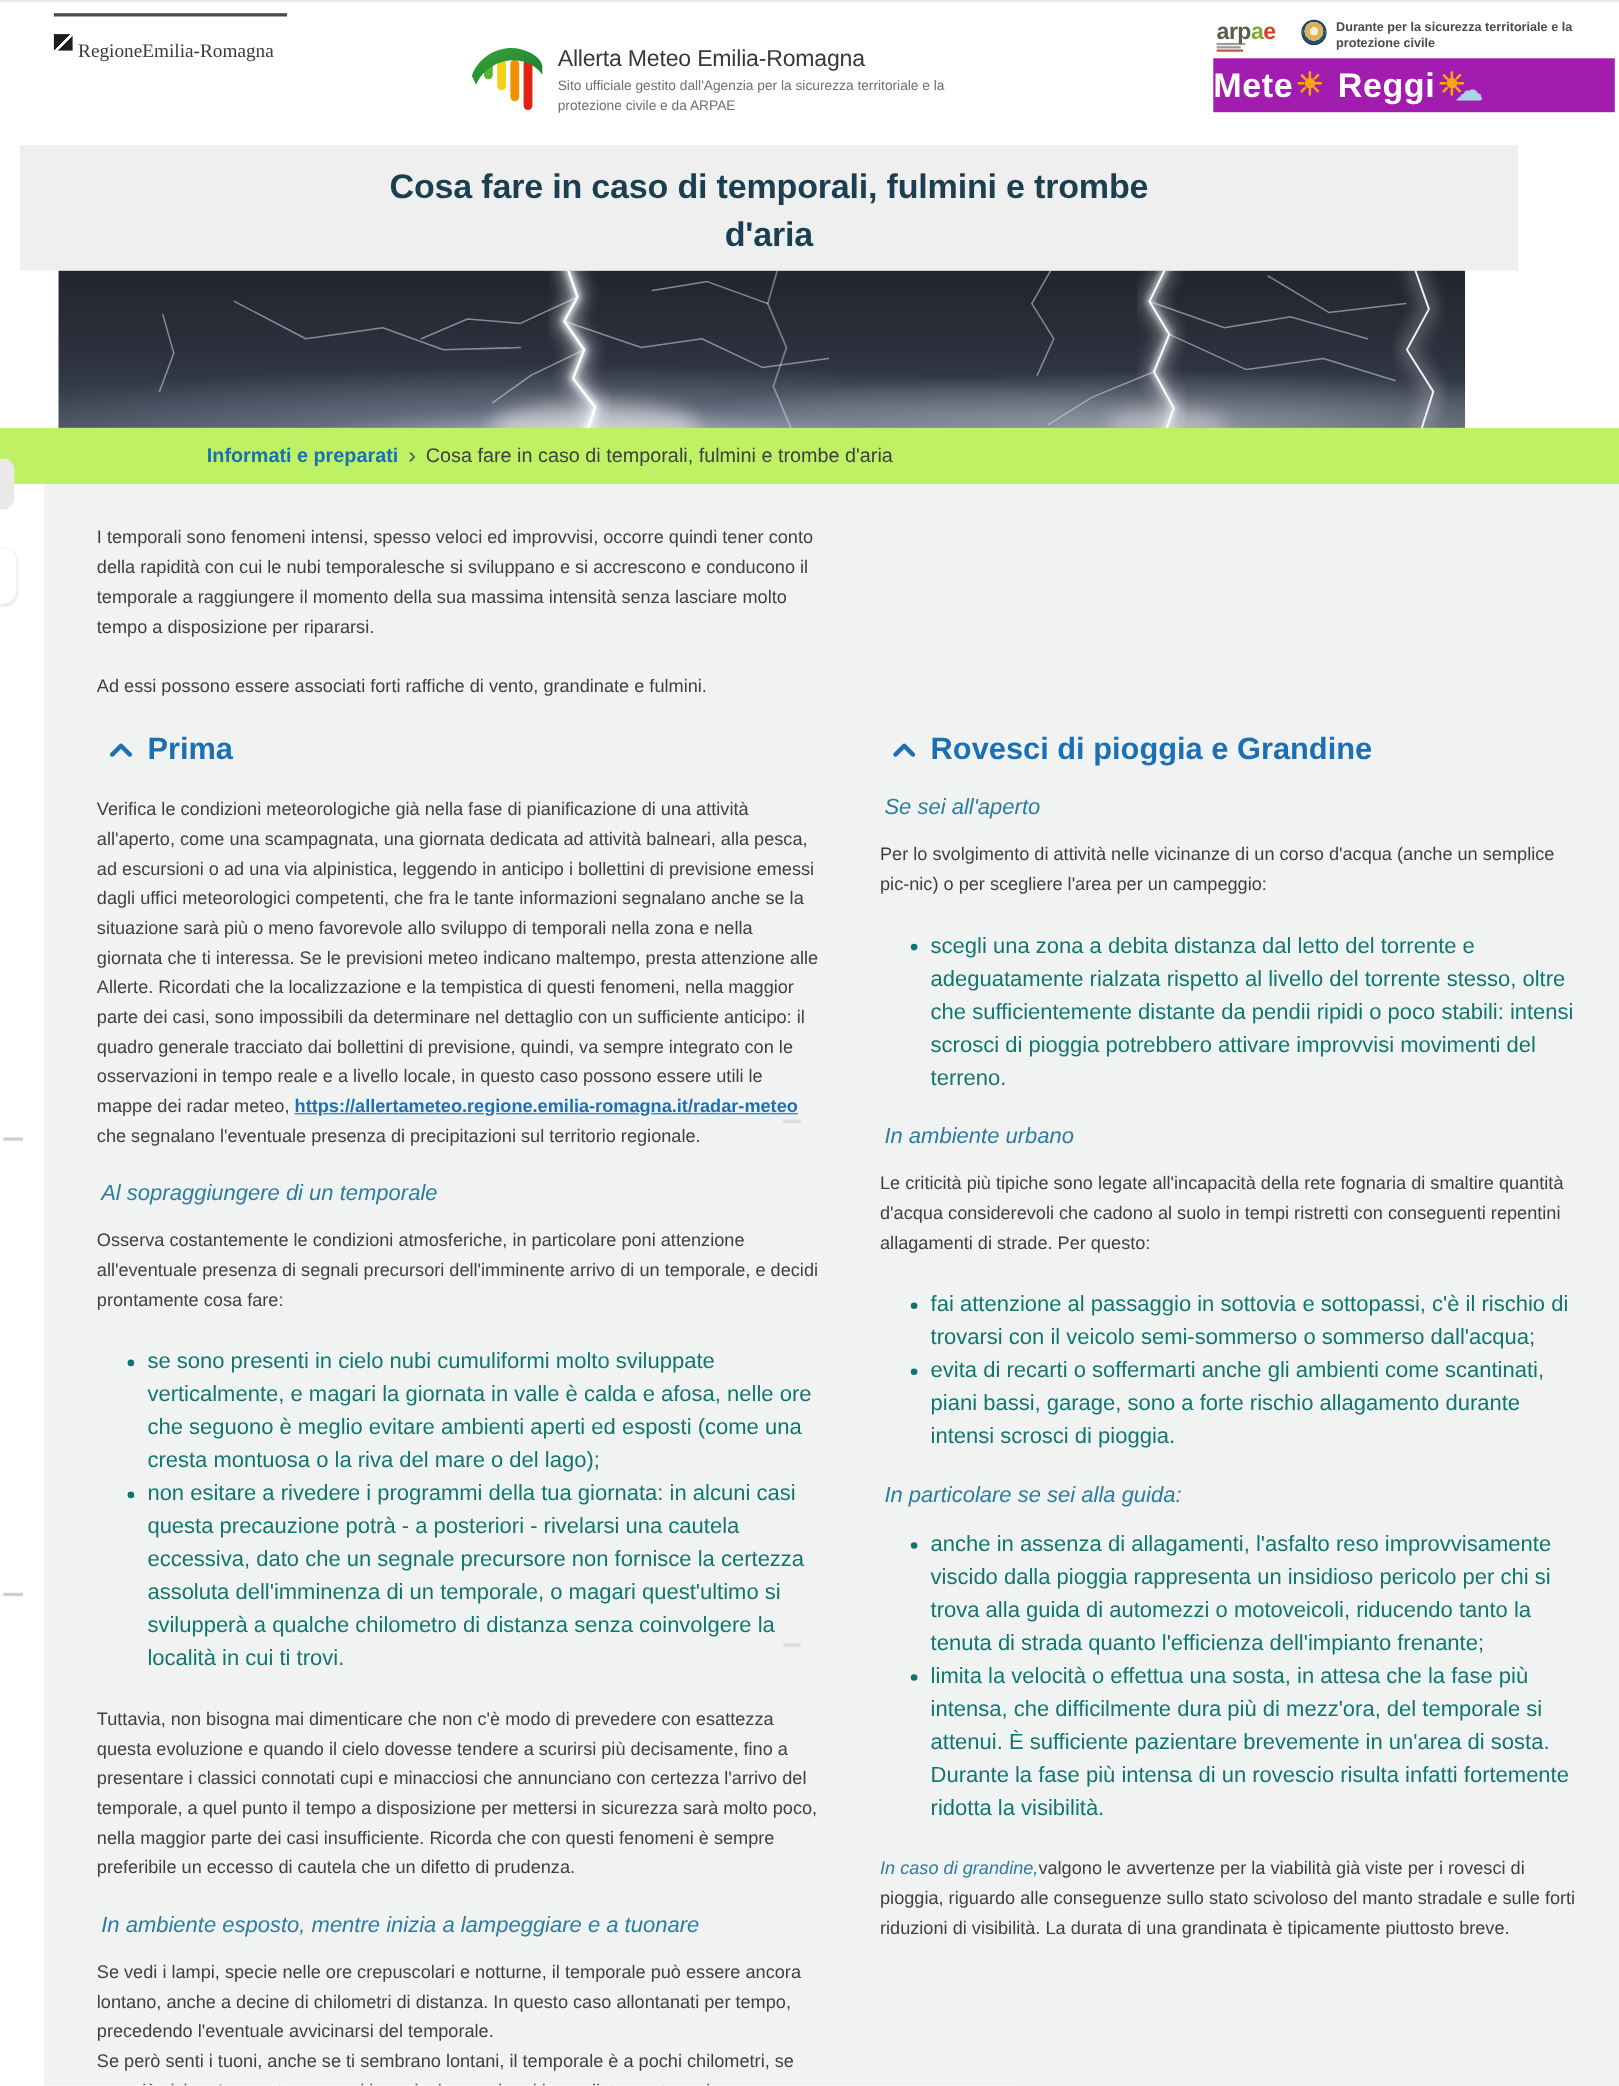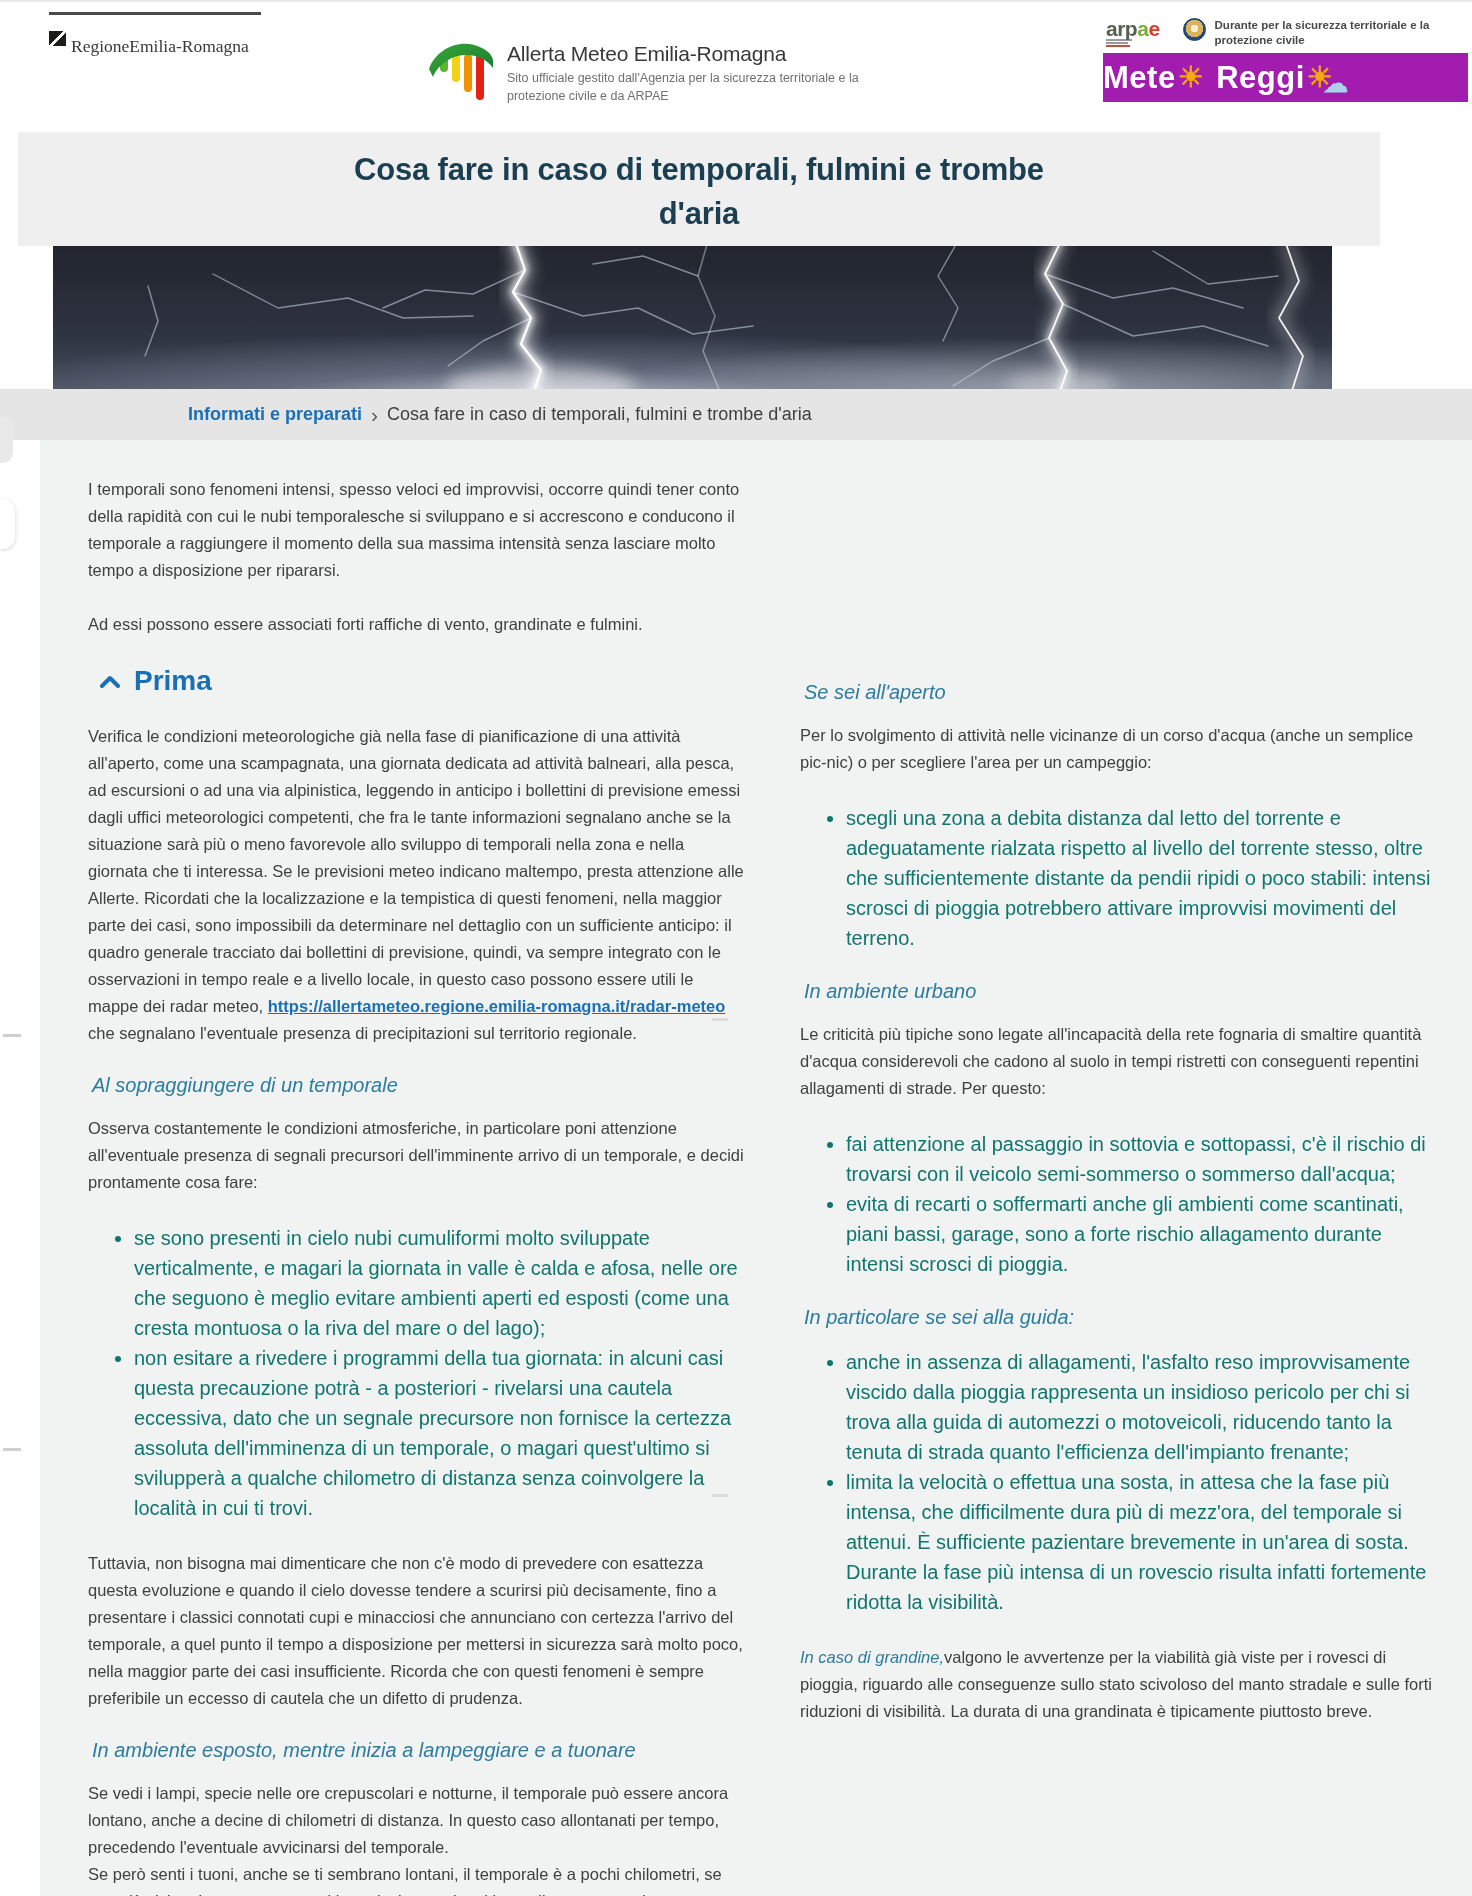--- a/index.html
+++ b/index.html
@@ -53,21 +53,21 @@
     margin:0 auto; padding-top:16px; max-width:720px; text-align:center;
     font-size:31px; line-height:44px; font-weight:600; color:#1b3f50; letter-spacing:-0.2px;
   }
 
   
   .hero { position:absolute; left:53px; top:244px; width:1279px; height:143px; }
   .hero svg { display:block; width:100%; height:100%; }
 
   
   .breadcrumb {
-    position:absolute; left:0; top:387px; width:100%; height:51px; background:#e5e5e5;
+    position:absolute; left:0; top:387px; width:100%; height:51px; background:#bef264;
     display:flex; align-items:center; padding-left:188px; font-size:18px;
   }
   .crumb-link { color:#1a6fb5; font-weight:bold; text-decoration:none; cursor:pointer; }
   .crumb-sep { color:#555; margin:0 9px; font-size:21px; line-height:1; }
   .crumb-current { color:#3f3f3f; }
 
   
   .content {
     position:absolute; left:40px; top:438px; width:1432px; height:1458px;
     background:#f1f2f2; padding:36px 0 0 48px;
@@ -249,20 +249,26 @@
           <li>se sono presenti in cielo nubi cumuliformi molto sviluppate verticalmente, e magari la giornata in valle è calda e afosa, nelle ore che seguono è meglio evitare ambienti aperti ed esposti (come una cresta montuosa o la riva del mare o del lago);</li>
           <li>non esitare a rivedere i programmi della tua giornata: in alcuni casi questa precauzione potrà - a posteriori - rivelarsi una cautela eccessiva, dato che un segnale precursore non fornisce la certezza assoluta dell'imminenza di un temporale, o magari quest'ultimo si svilupperà a qualche chilometro di distanza senza coinvolgere la località in cui ti trovi.</li>
         </ul>
         <p>Tuttavia, non bisogna mai dimenticare che non c'è modo di prevedere con esattezza questa evoluzione e quando il cielo dovesse tendere a scurirsi più decisamente, fino a presentare i classici connotati cupi e minacciosi che annunciano con certezza l'arrivo del temporale, a quel punto il tempo a disposizione per mettersi in sicurezza sarà molto poco, nella maggior parte dei casi insufficiente. Ricorda che con questi fenomeni è sempre preferibile un eccesso di cautela che un difetto di prudenza.</p>
         <h4 class="subhead">In ambiente esposto, mentre inizia a lampeggiare e a tuonare</h4>
         <p class="preline">Se vedi i lampi, specie nelle ore crepuscolari e notturne, il temporale può essere ancora lontano, anche a decine di chilometri di distanza. In questo caso allontanati per tempo, precedendo l'eventuale avvicinarsi del temporale.
 Se però senti i tuoni, anche se ti sembrano lontani, il temporale è a pochi chilometri, se non più vicino. In questo caso sei in pericolo, raggiungi immediatamente un luogo riparato.</p>
       </section>
 
       <section class="col-right">
+        <h2 class="sec-h">
+          <svg width="20" height="13" viewBox="0 0 20 13">
+            <polyline points="2,11 10,3 18,11" fill="none" stroke="#1a6fb5" stroke-width="4" stroke-linecap="round" stroke-linejoin="round"></polyline>
+          </svg>
+          <span>Rovesci di pioggia e Grandine</span>
+        </h2>
         <h4 class="subhead">Se sei all'aperto</h4>
         <p>Per lo svolgimento di attività nelle vicinanze di un corso d'acqua (anche un semplice pic-nic) o per scegliere l'area per un campeggio:</p>
         <ul>
           <li>scegli una zona a debita distanza dal letto del torrente e adeguatamente rialzata rispetto al livello del torrente stesso, oltre che sufficientemente distante da pendii ripidi o poco stabili: intensi scrosci di pioggia potrebbero attivare improvvisi movimenti del terreno.</li>
         </ul>
         <h4 class="subhead">In ambiente urbano</h4>
         <p>Le criticità più tipiche sono legate all'incapacità della rete fognaria di smaltire quantità d'acqua considerevoli che cadono al suolo in tempi ristretti con conseguenti repentini allagamenti di strade. Per questo:</p>
         <ul>
           <li>fai attenzione al passaggio in sottovia e sottopassi, c'è il rischio di trovarsi con il veicolo semi-sommerso o sommerso dall'acqua;</li>
           <li>evita di recarti o soffermarti anche gli ambienti come scantinati, piani bassi, garage, sono a forte rischio allagamento durante intensi scrosci di pioggia.</li>

